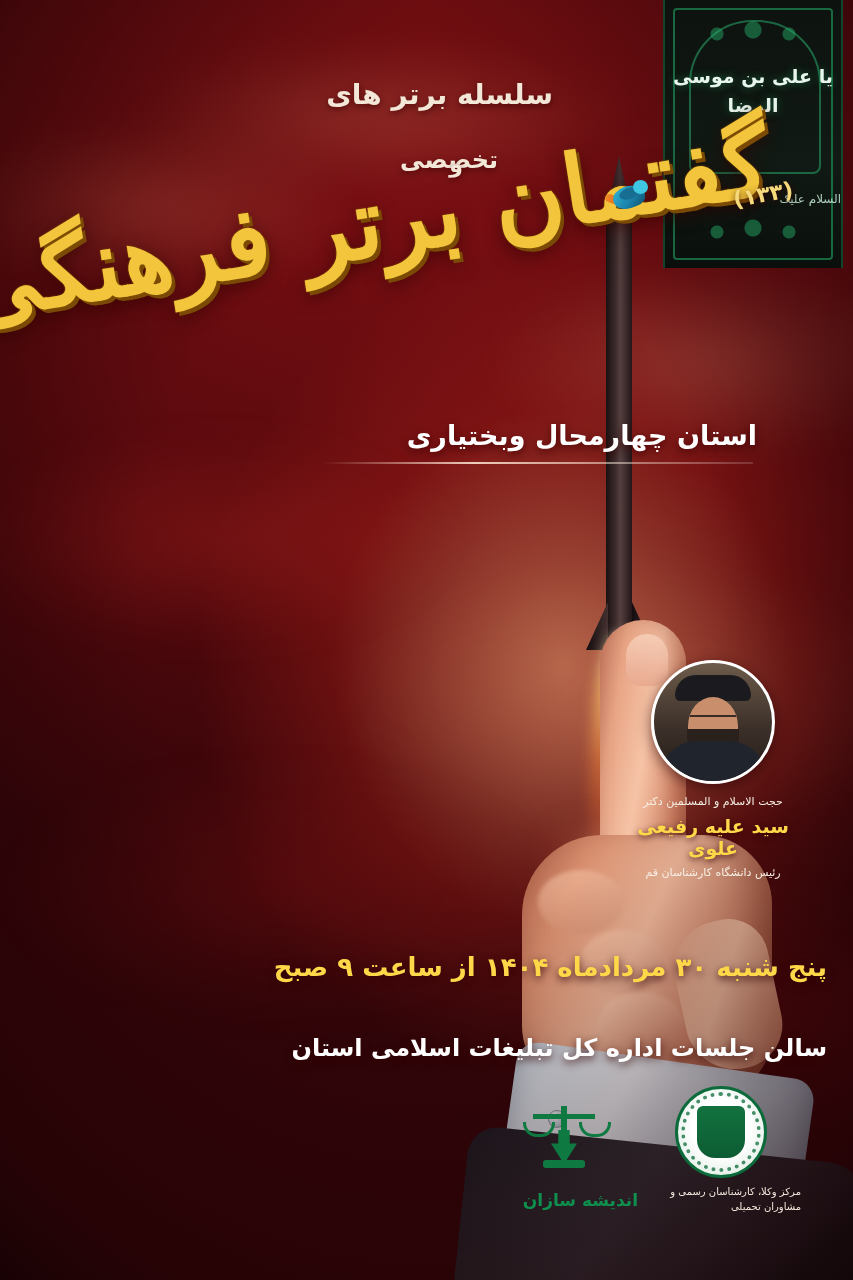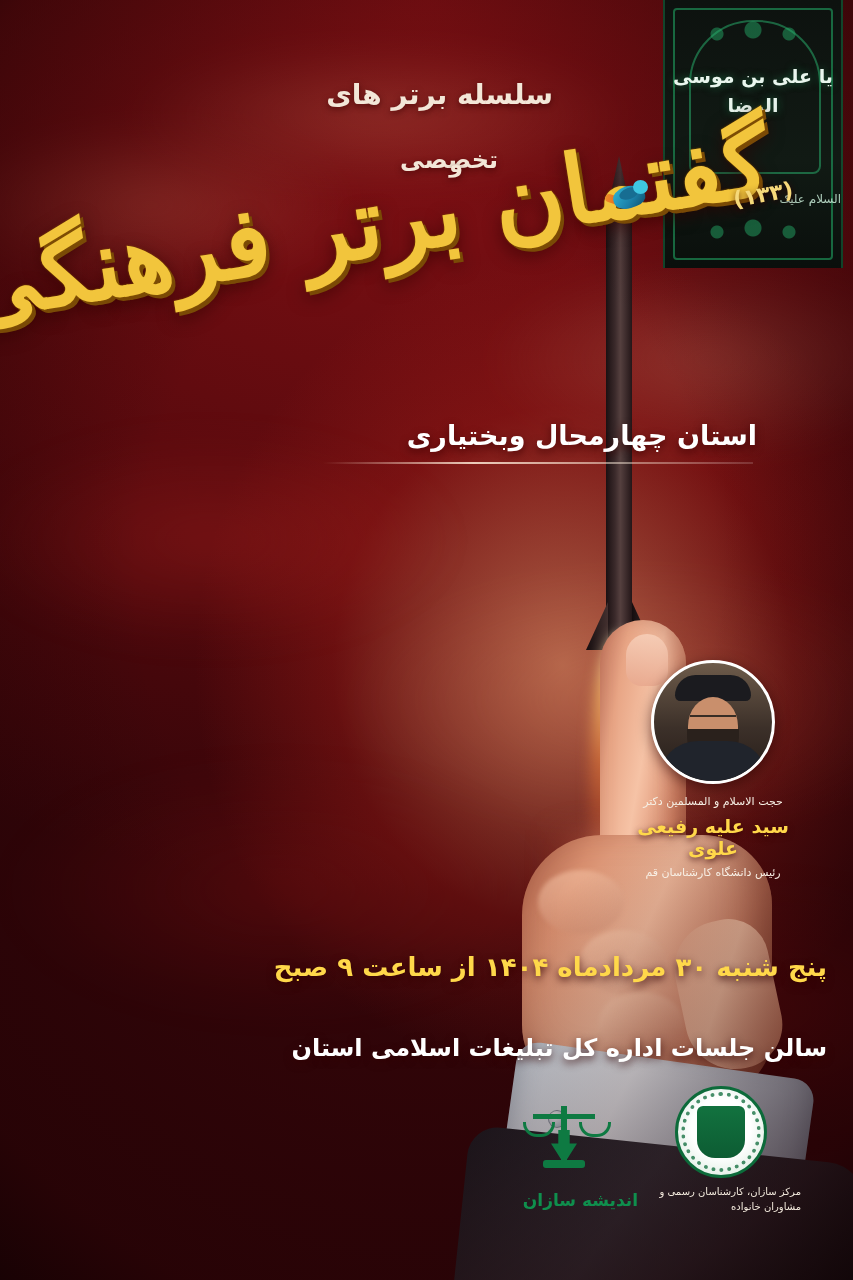--- a/index.html
+++ b/index.html
@@ -681,21 +681,21 @@
 
   <div class="datetime">پنج شنبه ۳۰ مردادماه ۱۴۰۴ از ساعت ۹ صبح</div>
   <div class="venue">سالن جلسات اداره کل تبلیغات اسلامی استان</div>
 
   <div class="logo logo-1">
     <div class="seal">
       <div class="seal-ring"></div>
       <div class="seal-wreath"></div>
       <div class="seal-inner"></div>
     </div>
-    <div class="logo-caption">مرکز سازان، کارشناسان رسمی و مشاوران خانواده</div>
+    <div class="logo-caption">مرکز وکلا، کارشناسان رسمی و مشاوران تحمیلی</div>
   </div>
 
   <div class="logo logo-2">
     <div class="scale-icon">
       <div class="scale-beam"></div>
       <div class="scale-pan pan-l"></div>
       <div class="scale-pan pan-r"></div>
       <div class="scale-post"></div>
       <div class="scale-arrow"></div>
       <div class="scale-base"></div>

